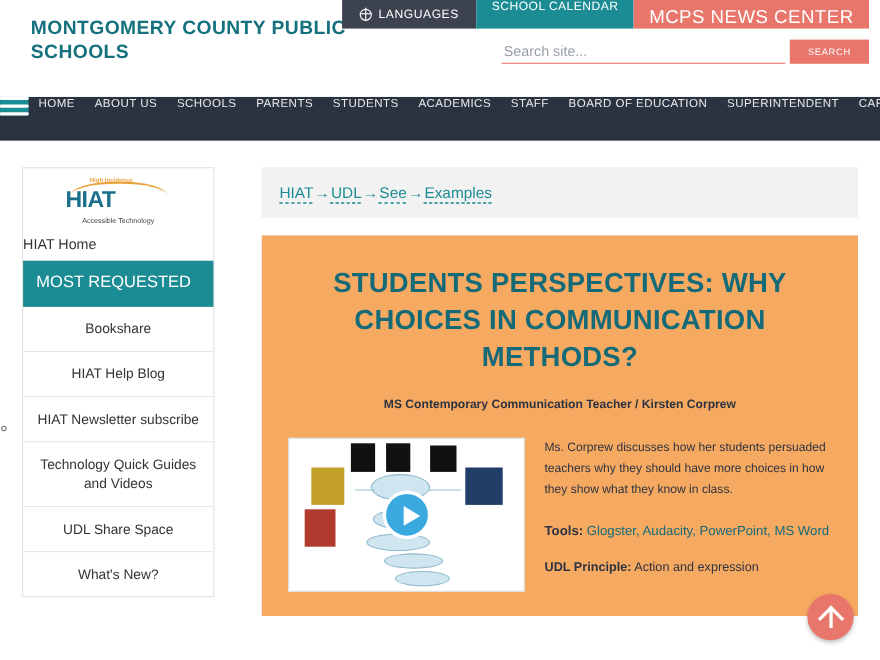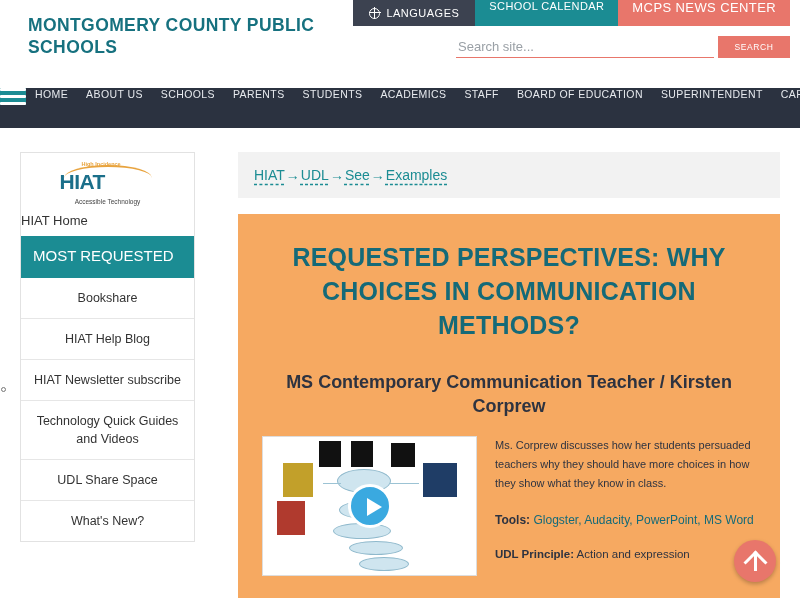--- a/index.html
+++ b/index.html
@@ -70,23 +70,23 @@
     background: #1b8c93;
     color: #ffffff;
     font-size: 11px;
     padding: 0 14px;
     display: flex; 
     letter-spacing: 0.4px;
   }
   .btn-news {
     background: #e8766b;
     color: #ffffff;
-    font-size: 13px;
+    font-size: 17px;
     padding: 0 14px;
-    display: flex; align-items: flex-start;
+    display: flex; align-items: flex-end;
     letter-spacing: 0.4px;
   }
 
   .search-area {
     position: absolute;
     right: 10px; top: 36px;
     display: flex;
     align-items: flex-start;
     gap: 4px;
   }
@@ -276,24 +276,24 @@
   .promo h1 {
     margin: 8px 0 0 0;
     text-align: center;
     color: #156a78;
     font-size: 25px;
     font-weight: bold;
     line-height: 34px;
     letter-spacing: 0.2px;
   }
   .promo h2 {
-    margin: 28px 0 0 0;
+    margin: 14px 0 0 0;
     text-align: center;
     color: #2e3340;
-    font-size: 18px;
+    font-size: 11px;
     font-weight: bold;
     line-height: 24px;
   }
   .promo-body {
     display: flex;
     margin-top: 18px;
     gap: 18px;
   }
   .video {
     position: relative;
@@ -454,21 +454,21 @@
       <span class="crumb">HIAT</span>
       <span class="sep">→</span>
       <span class="crumb">UDL</span>
       <span class="sep">→</span>
       <span class="crumb">See</span>
       <span class="sep">→</span>
       <span class="crumb">Examples</span>
     </div>
 
     <div class="promo">
-      <h1>REQUESTED PERSPECTIVES: WHY CHOICES IN COMMUNICATION METHODS?</h1>
+      <h1>STUDENTS PERSPECTIVES: WHY CHOICES IN COMMUNICATION METHODS?</h1>
       <h2>MS Contemporary Communication Teacher / Kirsten Corprew</h2>
 
       <div class="promo-body">
 
         <div class="video">
 
           <div class="vid-img" style="left:56px; top:4px; width:22px; height:26px;"></div>
           <div class="vid-img" style="left:88px; top:4px; width:22px; height:26px;"></div>
           <div class="vid-img" style="left:128px; top:6px; width:24px; height:24px;"></div>
           <div class="vid-node" style="left:74px; top:32px; width:54px; height:24px;"></div>

